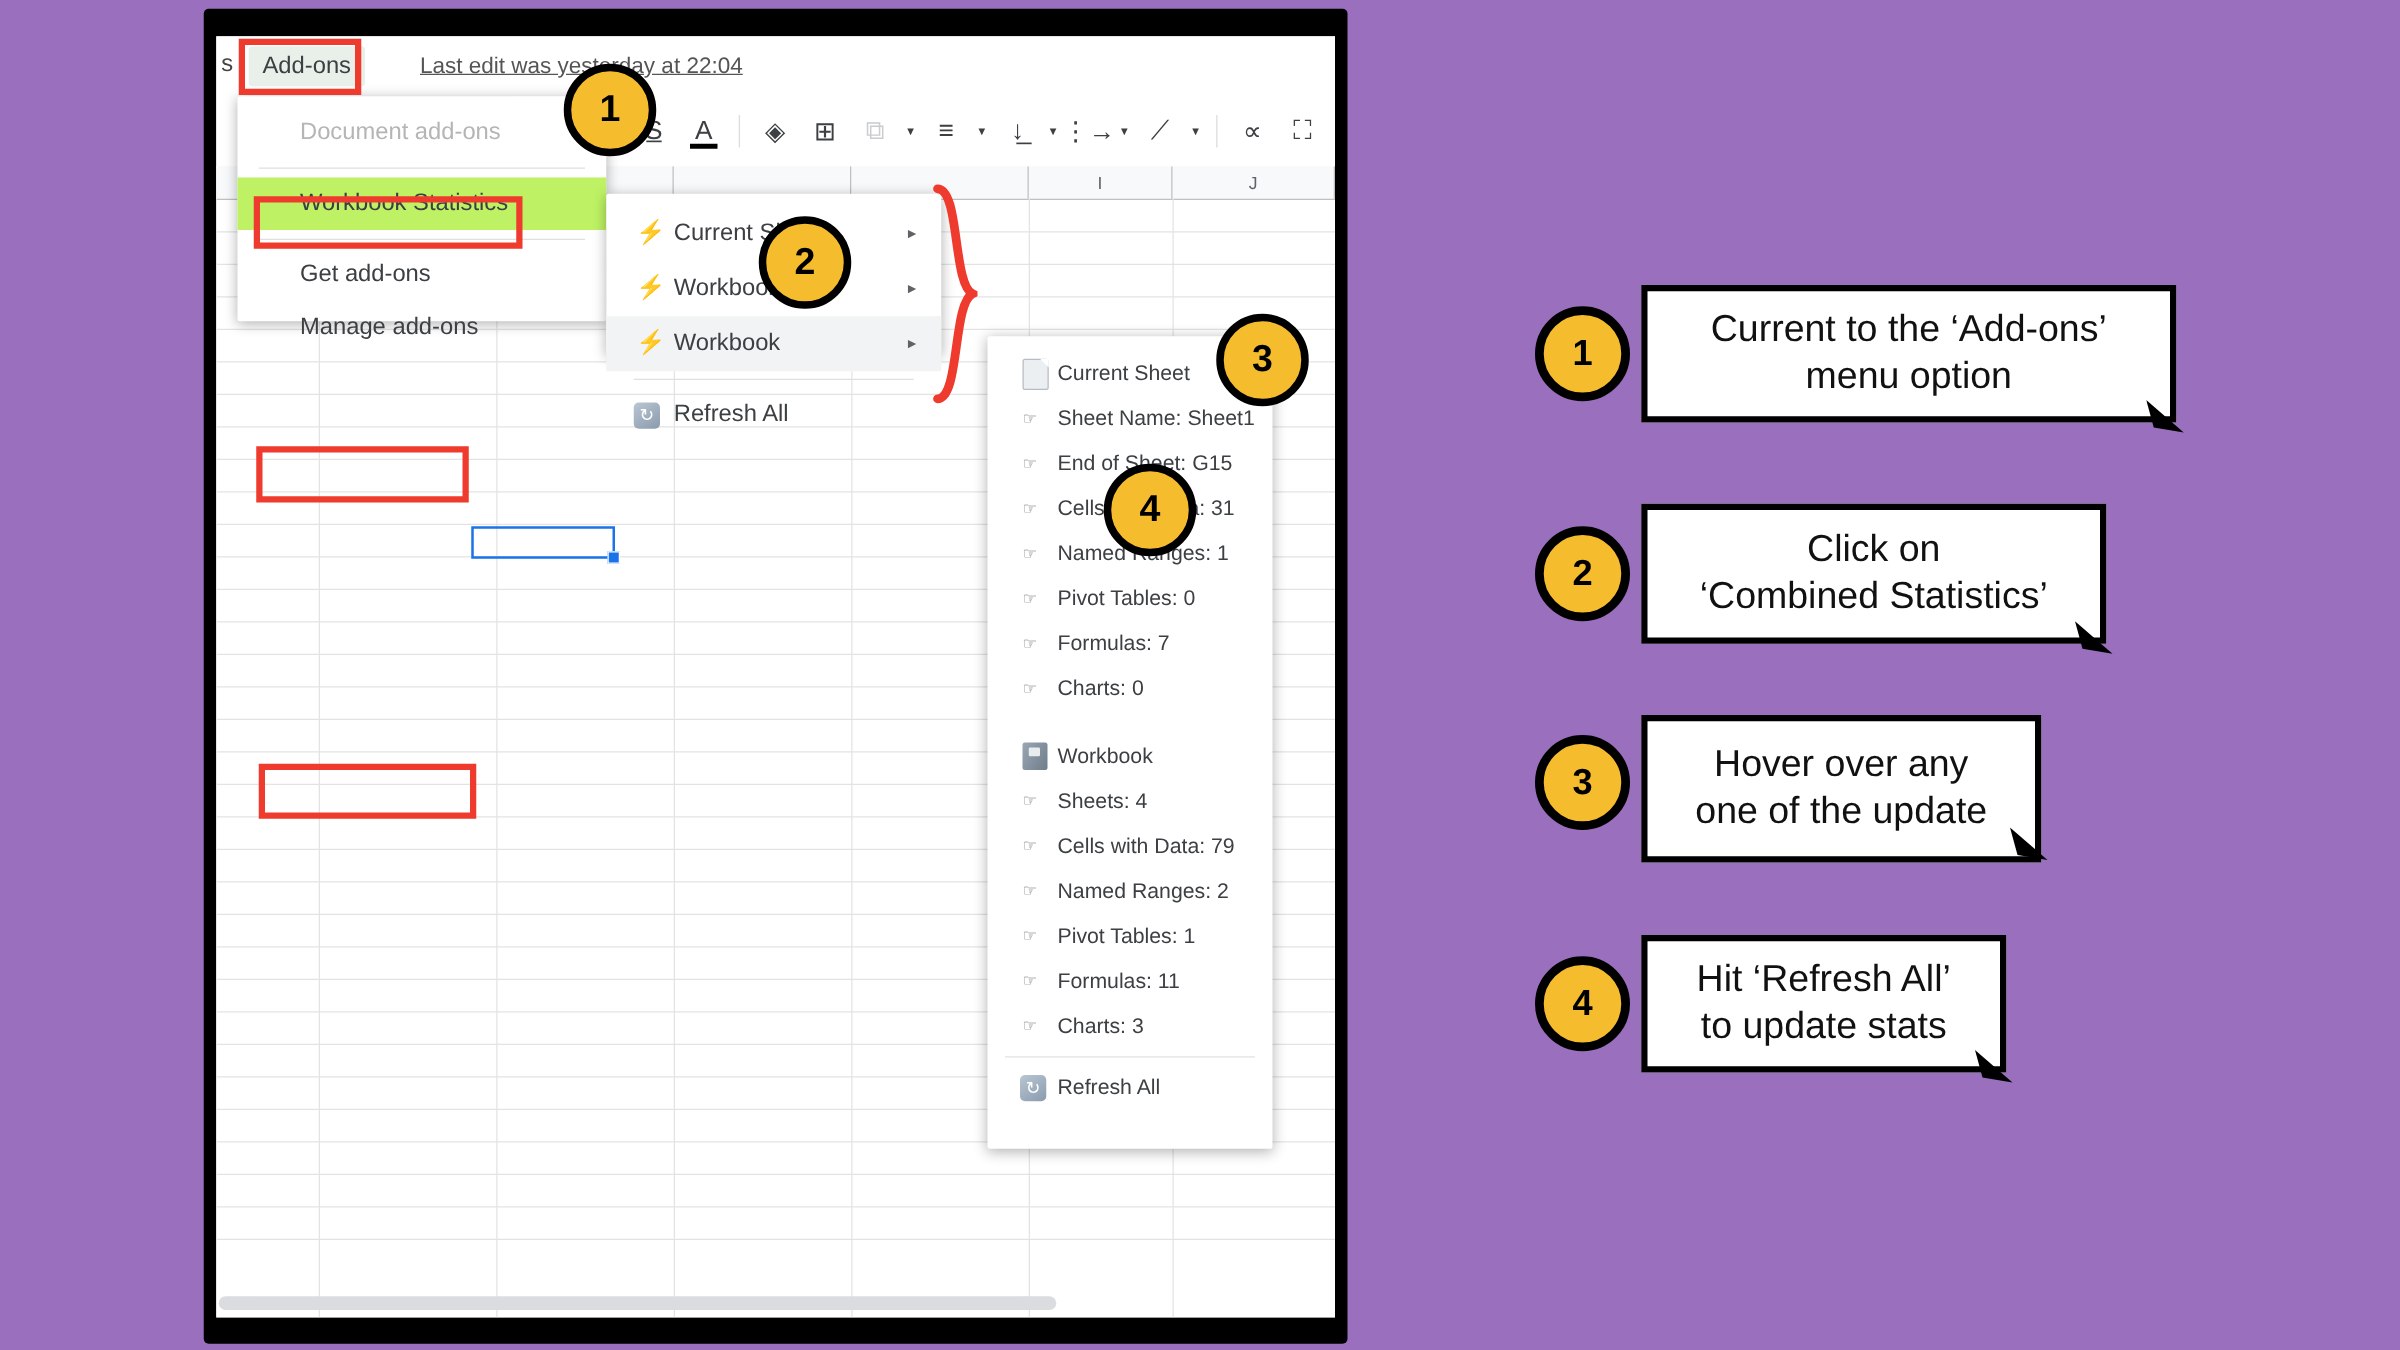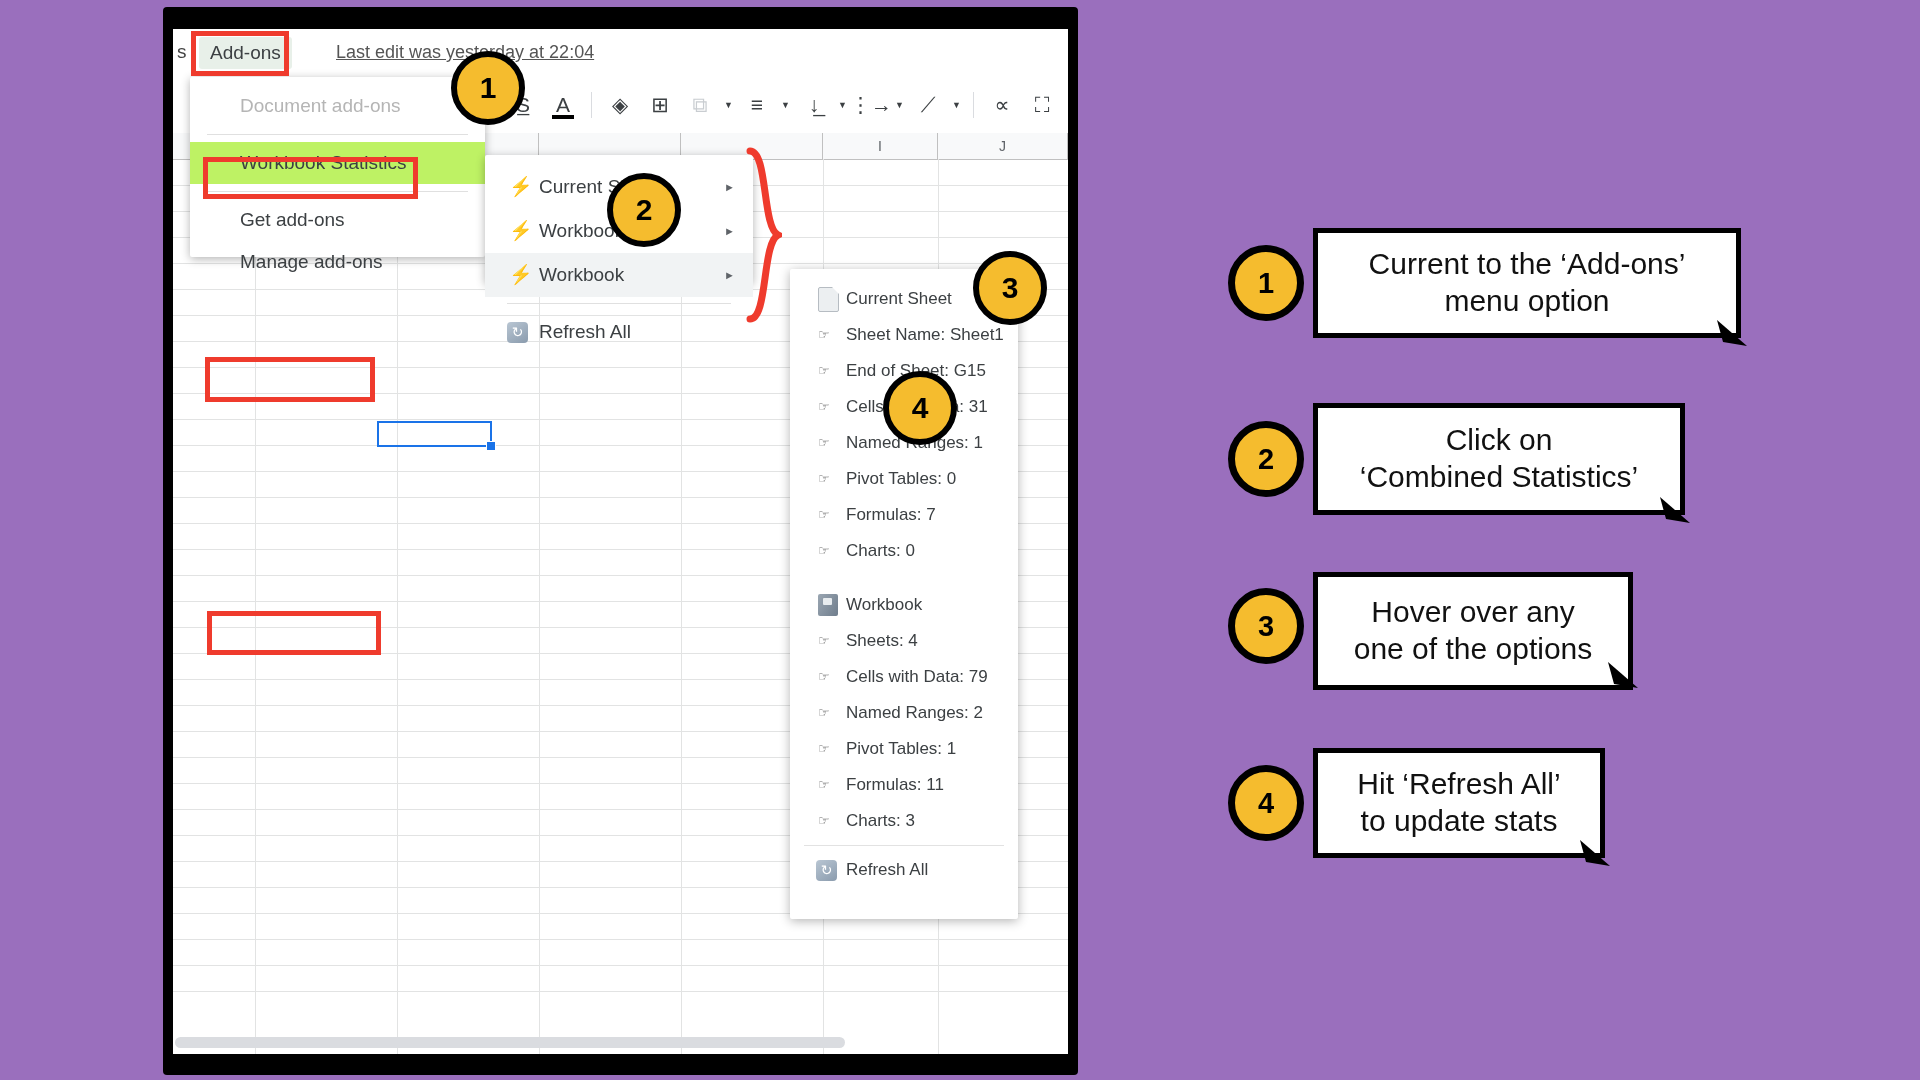--- a/index.html
+++ b/index.html
@@ -477,21 +477,21 @@
   <svg class="cal-tail" style="left:432px;top:94px;width:32px;height:30px;" viewBox="0 0 32 30">
     <polygon points="0,0 30,26 6,22" fill="#000"></polygon>
   </svg>
 </div>
 
 <div class="callout" style="left:1228px;top:572px;width:328px;height:108px;">
   <div class="cal-badge">3</div>
   <div class="cal-box" style="width:320px;height:118px;">
     <span>
       <span>Hover over any</span><br>
-      <span>one of the options</span>
+      <span>one of the update</span>
     </span>
   </div>
   <svg class="cal-tail" style="left:380px;top:90px;width:32px;height:30px;" viewBox="0 0 32 30">
     <polygon points="0,0 30,26 6,22" fill="#000"></polygon>
   </svg>
 </div>
 
 <div class="callout" style="left:1228px;top:748px;width:300px;height:110px;">
   <div class="cal-badge">4</div>
   <div class="cal-box" style="width:292px;height:110px;">

